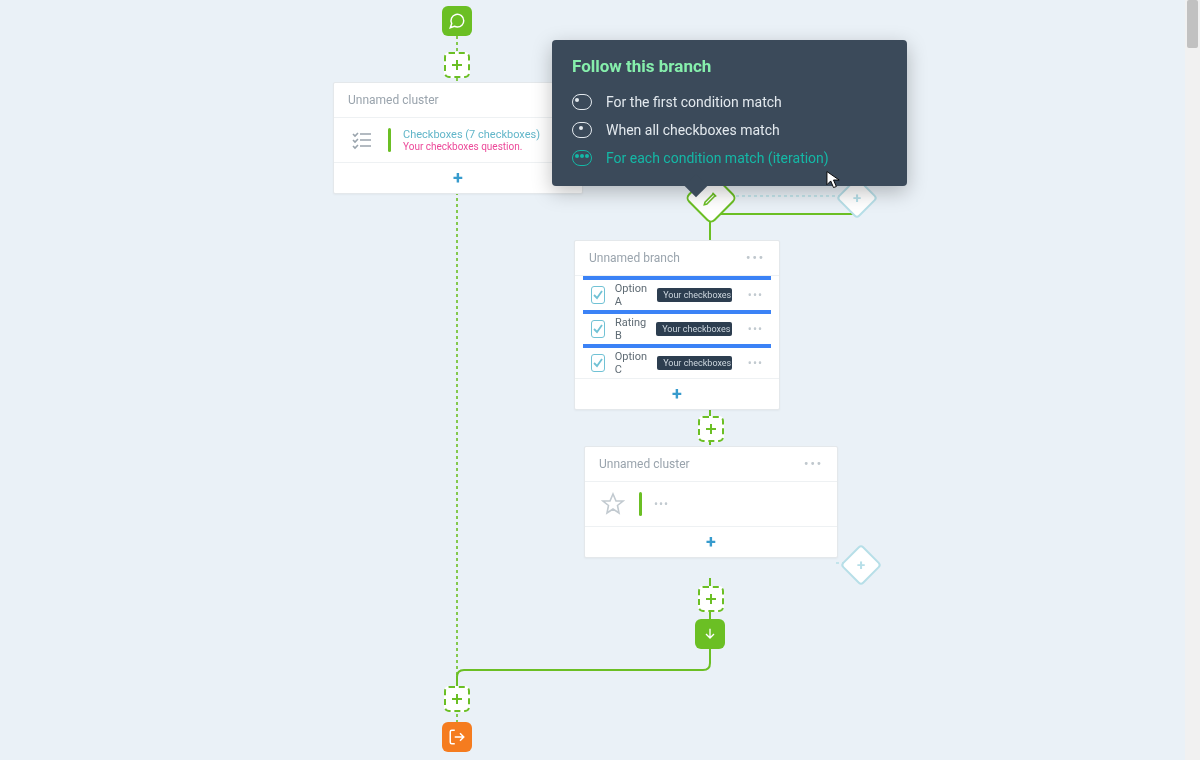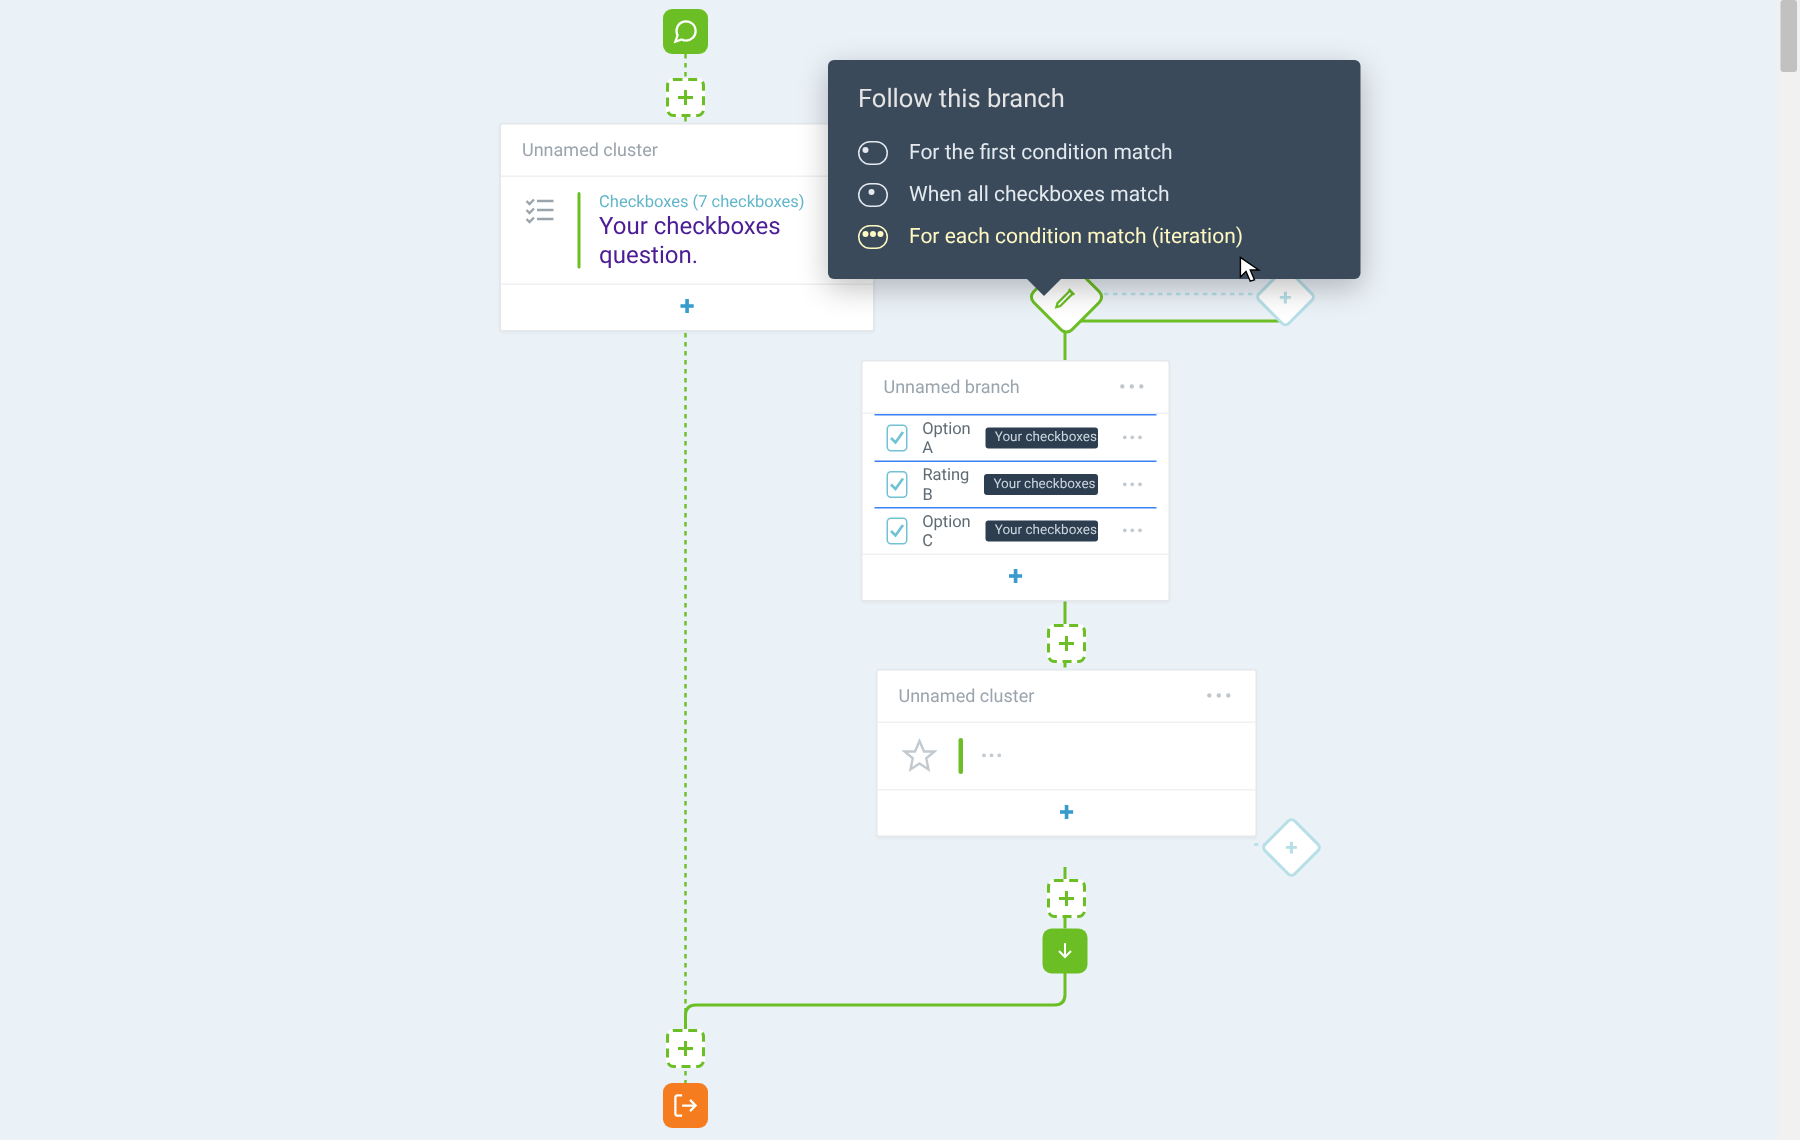--- a/index.html
+++ b/index.html
@@ -23,36 +23,36 @@
   .decision{position:absolute;width:34px;height:34px;border:2px solid #6bbf24;background:#fff;border-radius:6px;transform:rotate(45deg);display:flex;align-items:center;justify-content:center}
   .decision svg{transform:rotate(-45deg)}
 
   
   .card{position:absolute;background:#fff;border:1px solid #e4e8eb;border-radius:2px;box-shadow:0 1px 2px rgba(0,0,0,.04)}
   .card .title{padding:10px 14px;font-size:12px;color:#9aa4ad;border-bottom:1px solid #eef1f3;display:flex;justify-content:space-between;align-items:center}
   .card .title .more{color:#bfc7cd;letter-spacing:2px;font-weight:bold}
   .card .body{padding:10px 14px;display:flex;align-items:flex-start;gap:12px}
   .card .vbar{width:3px;background:#6bbf24;border-radius:2px;align-self:stretch}
   .card .meta{font-size:11px;color:#62b6c9}
-  .card .desc{font-size:16px;color:#4c1d95}
+  .card .desc{font-size:10px;color:#ec4899}
   .card .icon-slot{width:28px;display:flex;align-items:center;justify-content:center;color:#9aa4ad}
   .card .footer{display:flex;align-items:center;justify-content:center;padding:6px;border-top:1px solid #eef1f3}
   .card .footer .plus{color:#379bcd;font-size:18px;font-weight:bold;line-height:1}
 
-  .opt-row{display:flex;align-items:center;gap:10px;height:30px;padding:0 8px;margin:0 8px;border-top:1px solid #3b82f6;font-size:11px;color:#5f6b74}
+  .opt-row{display:flex;align-items:center;gap:10px;height:30px;padding:0 8px;margin:0 8px;border-top:4px solid #3b82f6;font-size:11px;color:#5f6b74}
   .opt-row:last-child{border-bottom:1px solid #f2f4f6}
   .opt-row .check{width:16px;height:16px;border:1px solid #71c2d5;border-radius:3px;display:flex;align-items:center;justify-content:center;color:#71c2d5}
   .opt-row .pill{margin-left:auto;background:#2d3e50;color:#cdd6de;font-size:9px;border-radius:2px;padding:2px 6px;max-width:78px;overflow:hidden;white-space:nowrap}
   .opt-row .more{color:#c2cad0;letter-spacing:1px;font-size:12px;margin-left:6px}
 
   
   .tooltip{position:absolute;background:#3b4a5a;color:#e3e9ee;border-radius:4px;padding:16px 20px 14px;width:315px;box-shadow:0 6px 20px rgba(0,0,0,.25)}
-  .tooltip h4{margin:0 0 12px;font-weight:400;font-size:17px;color:#e5e5e5}
+  .tooltip h4{margin:0 0 12px;font-weight:700;font-size:17px;color:#86efac}
   .tooltip .opt{display:flex;align-items:flex-end;gap:14px;font-size:14px;padding:6px 0;cursor:pointer}
-  .tooltip .opt.dim{color:#fef9c3}
+  .tooltip .opt.dim{color:#14b8a6}
   .tooltip .arrow{position:absolute;left:136px;bottom:-8px;width:16px;height:16px;background:#3b4a5a;transform:rotate(45deg)}
   .tooltip .bubble{width:18px;height:14px;border:1.5px solid currentColor;border-radius:8px;position:relative}
   .tooltip .bubble i{position:absolute;top:3px;width:4px;height:4px;border-radius:50%;background:currentColor}
 
   .cursor{position:absolute;width:15px;height:20px;pointer-events:none}
 </style>
 </head>
 <body>
 
 <div class="canvas">

